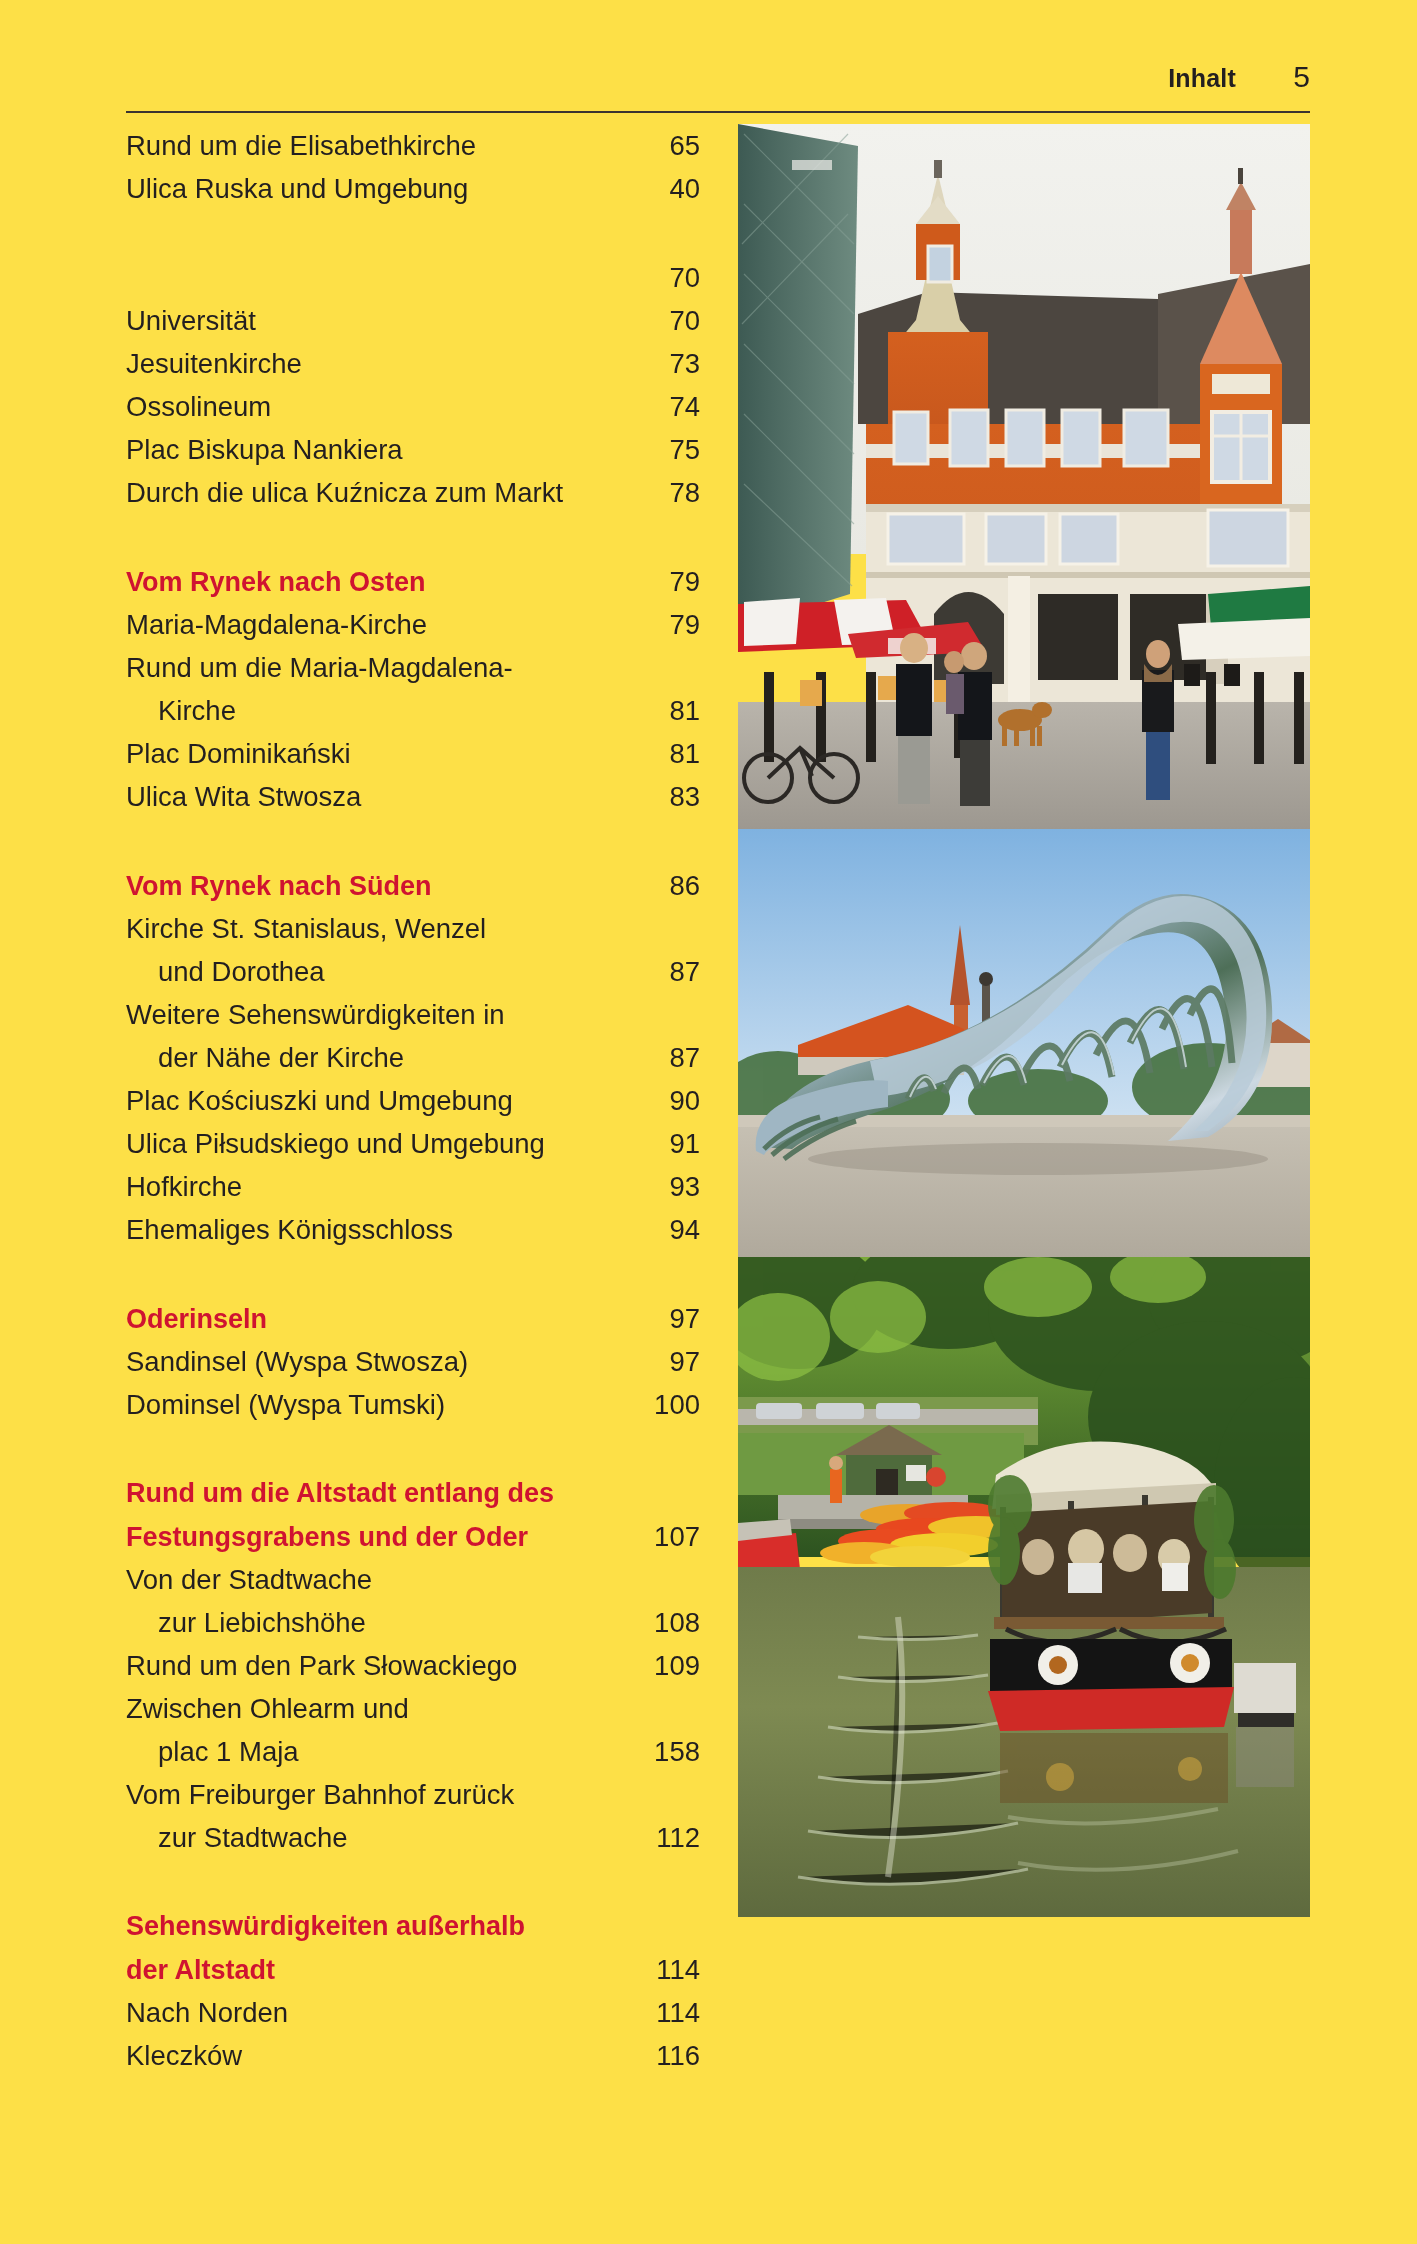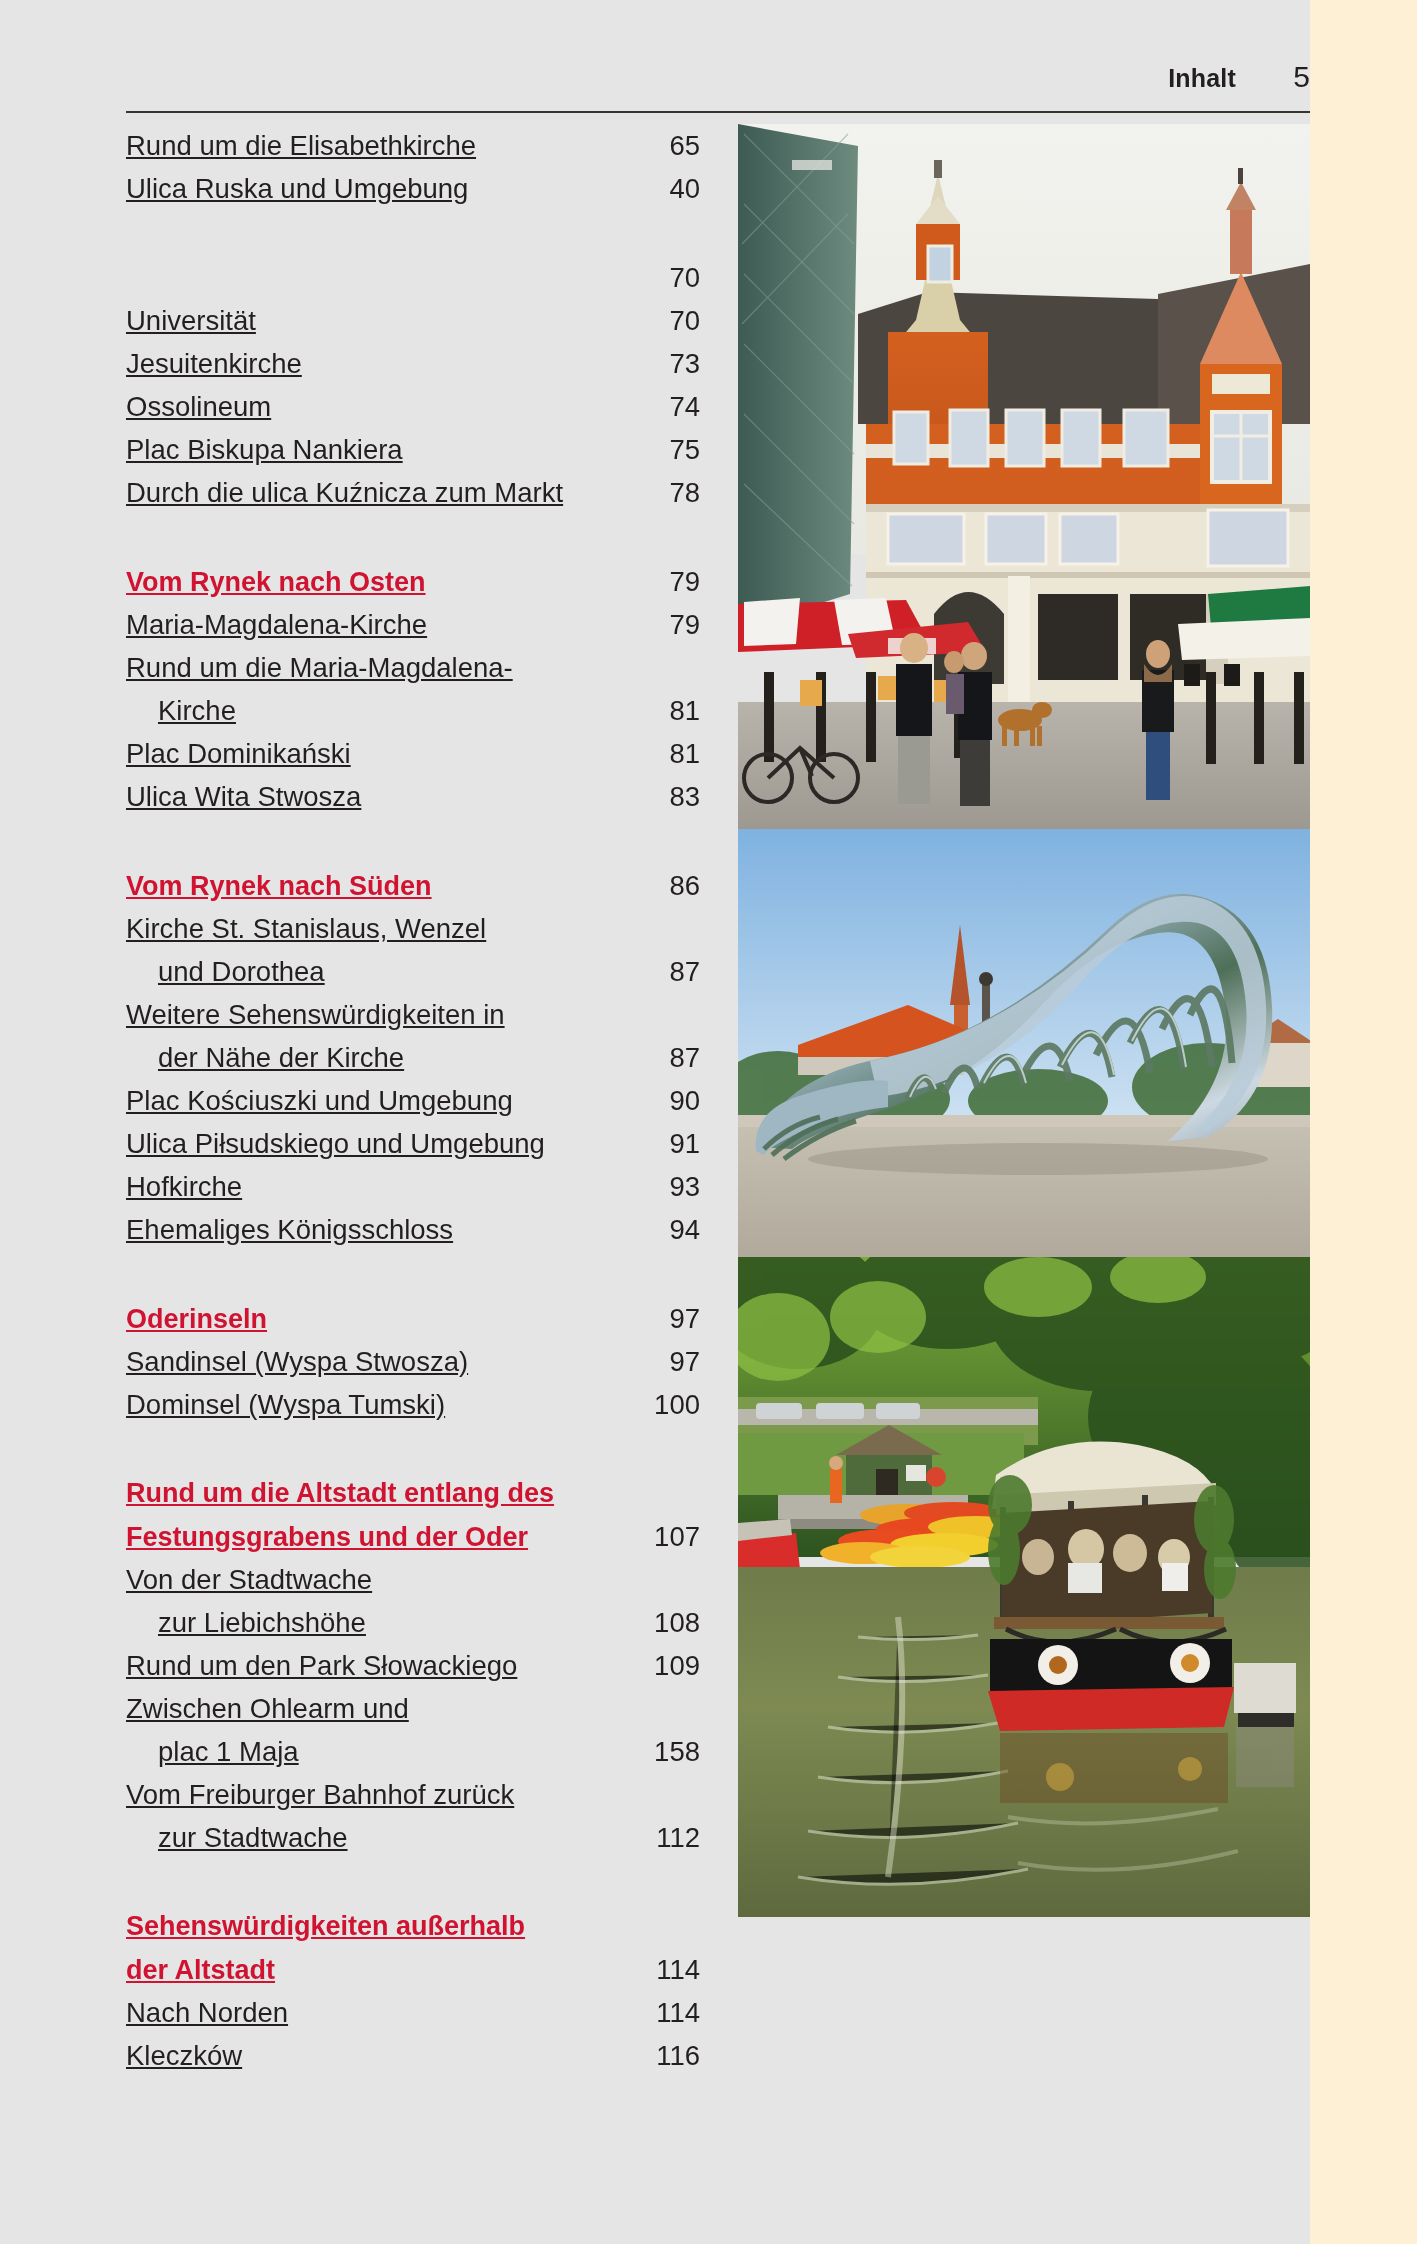--- a/index.html
+++ b/index.html
@@ -6,23 +6,23 @@
 
   html, body {
     width: 1417px;
     height: 2244px;
     background: #fdf0d5;
     font-family: "Liberation Sans", sans-serif;
   }
 
   #page {
     position: relative;
-    width: 1310px;
+    width: 1417px;
     height: 2244px;
-    background: #e5e5e5;
+    background: #fde047;
     overflow: hidden;
   }
 
   
   #header {
     position: absolute;
     left: 126px;
     top: 60px;
     width: 1184px;
     height: 46px;
@@ -73,21 +73,20 @@
     align-items: baseline;
     height: 43px;
     line-height: 43px;
     white-space: nowrap;
   }
   .toc-label {
     font-size: 27.5px;
     color: #231f20;
     flex: 0 1 auto;
     overflow: visible;
-    text-decoration: underline;
   }
   .toc-dots { flex: 1 1 auto; min-width: 6px; }
   .toc-page {
     font-size: 27.5px;
     color: #231f20;
     text-align: right;
     flex: 0 0 auto;
     width: 66px;
   }
   .toc-row.heading .toc-label {

